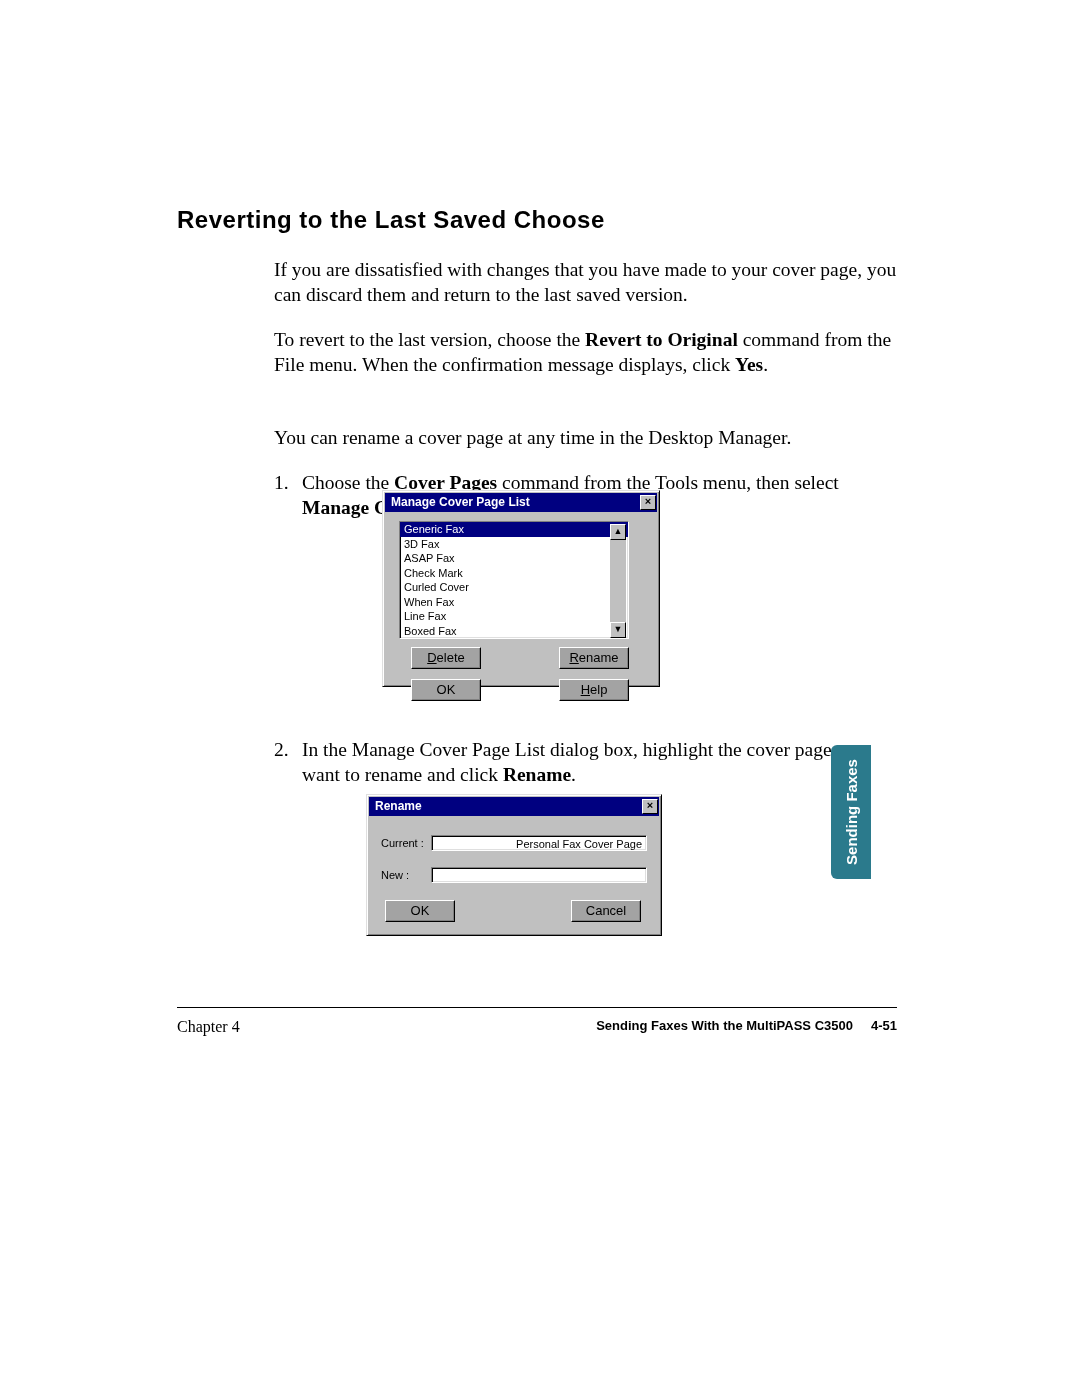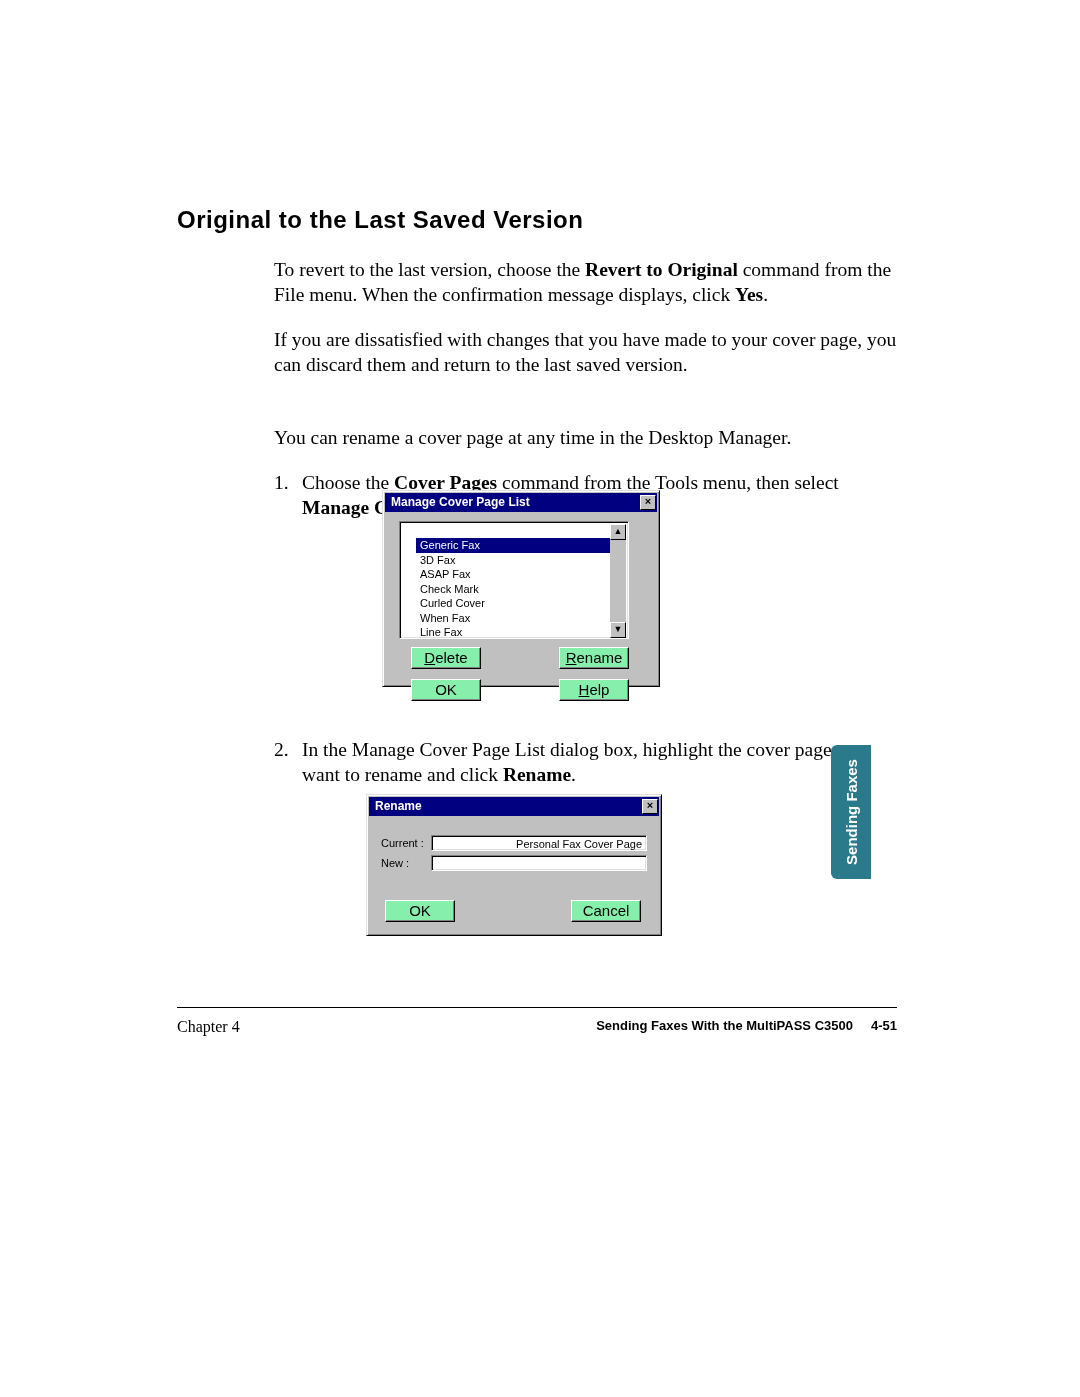--- a/index.html
+++ b/index.html
@@ -73,40 +73,40 @@
     position: absolute;
     left: 16px; top: 30px;
     width: 230px; height: 118px;
     background: #fff;
     border: 1px solid #808080;
     border-right-color: #fff; border-bottom-color: #fff;
     box-shadow: inset 1px 1px 0 #000, inset -1px -1px 0 #dfdfdf;
     font-size: 11px;
     overflow: hidden;
   }
-  .listbox .items { padding: 16px; }
+  .listbox .items { padding: 0; }
   .listbox .item { padding: 1px 4px; line-height: 12.5px; white-space: nowrap; }
   .listbox .item.sel { background: #000080; color: #fff; }
   .sb { position: absolute; right: 2px; width: 16px; background: #c0c0c0; }
   .sb .arrow {
     height: 16px; background: #c0c0c0;
     border: 1px solid #000;
     border-top-color: #fff; border-left-color: #fff;
     font-size: 9px; text-align: center; line-height: 13px;
   }
   .sb1 { top: 2px; height: 114px; }
   .sb1 .track { height: 82px; background: #c0c0c0; }
   .winbtn {
     position: absolute;
     width: 70px; height: 22px;
-    background: #86efac;
+    background: #a3a3a3;
     border: 1px solid #000;
     border-top-color: #fff; border-left-color: #fff;
     box-shadow: inset -1px -1px 0 #808080;
-    font-size: 15px; text-align: center; line-height: 19px;
+    font-size: 13px; text-align: center; line-height: 19px;
   }
   .winbtn .ul { text-decoration: underline; }
   .dlg1 .b-del { left: 28px;  top: 156px; }
   .dlg1 .b-ren { left: 176px; top: 156px; }
   .dlg1 .b-ok  { left: 28px;  top: 188px; }
   .dlg1 .b-hlp { left: 176px; top: 188px; }
 
   
   .dlg2 {
     position: absolute;
@@ -116,21 +116,21 @@
   .dlg2 .row { position: absolute; left: 14px; right: 14px; display: flex; align-items: center; }
   .dlg2 .lbl { font-size: 11px; width: 50px; }
   .dlg2 .field {
     flex: 1; height: 16px; background: #fff;
     border: 1px solid #808080;
     border-right-color: #fff; border-bottom-color: #fff;
     box-shadow: inset 1px 1px 0 #000, inset -1px -1px 0 #dfdfdf;
     font-size: 11px; padding: 2px 4px; line-height: 13px; text-align: right;
   }
   .dlg2 .r1 { top: 40px; }
-  .dlg2 .r2 { top: 60px; }
+  .dlg2 .r2 { top: 72px; }
   .dlg2 .b-ok2 { left: 18px;  top: 105px; }
   .dlg2 .b-can { left: 204px; top: 105px; }
 
   
   .hr {
     position: absolute;
     left: 177px; width: 720px; top: 1007px;
     border-top: 1px solid #000;
   }
   .footer {
@@ -159,26 +159,26 @@
     position: absolute;
     left: 50%; top: 50%;
     transform: translate(-50%, -50%) rotate(-90deg);
     white-space: nowrap;
   }
 </style>
 </head>
 <body>
 
 <div class="page">
-  <div class="h1">Original to the Last Saved Version</div>
+  <div class="h1">Reverting to the Last Saved Choose</div>
   <div class="body-indent">
+    <p class="para">If you are dissatisfied with changes that you have made to your cover page, you can discard them and return to the last saved version.</p>
     <p class="para">
       <span>To revert to the last version, choose the </span><b>Revert to Original</b><span> command from the File menu. When the confirmation message displays, click </span><b>Yes</b><span>.</span>
     </p>
-    <p class="para">If you are dissatisfied with changes that you have made to your cover page, you can discard them and return to the last saved version.</p>
   </div>
 
   <div class="section-gap"></div>
 
   <div class="body-indent">
     <p class="para">You can rename a cover page at any time in the Desktop Manager.</p>
   </div>
   <div class="ol">
     <div class="li">
       <div class="num">1.</div>

